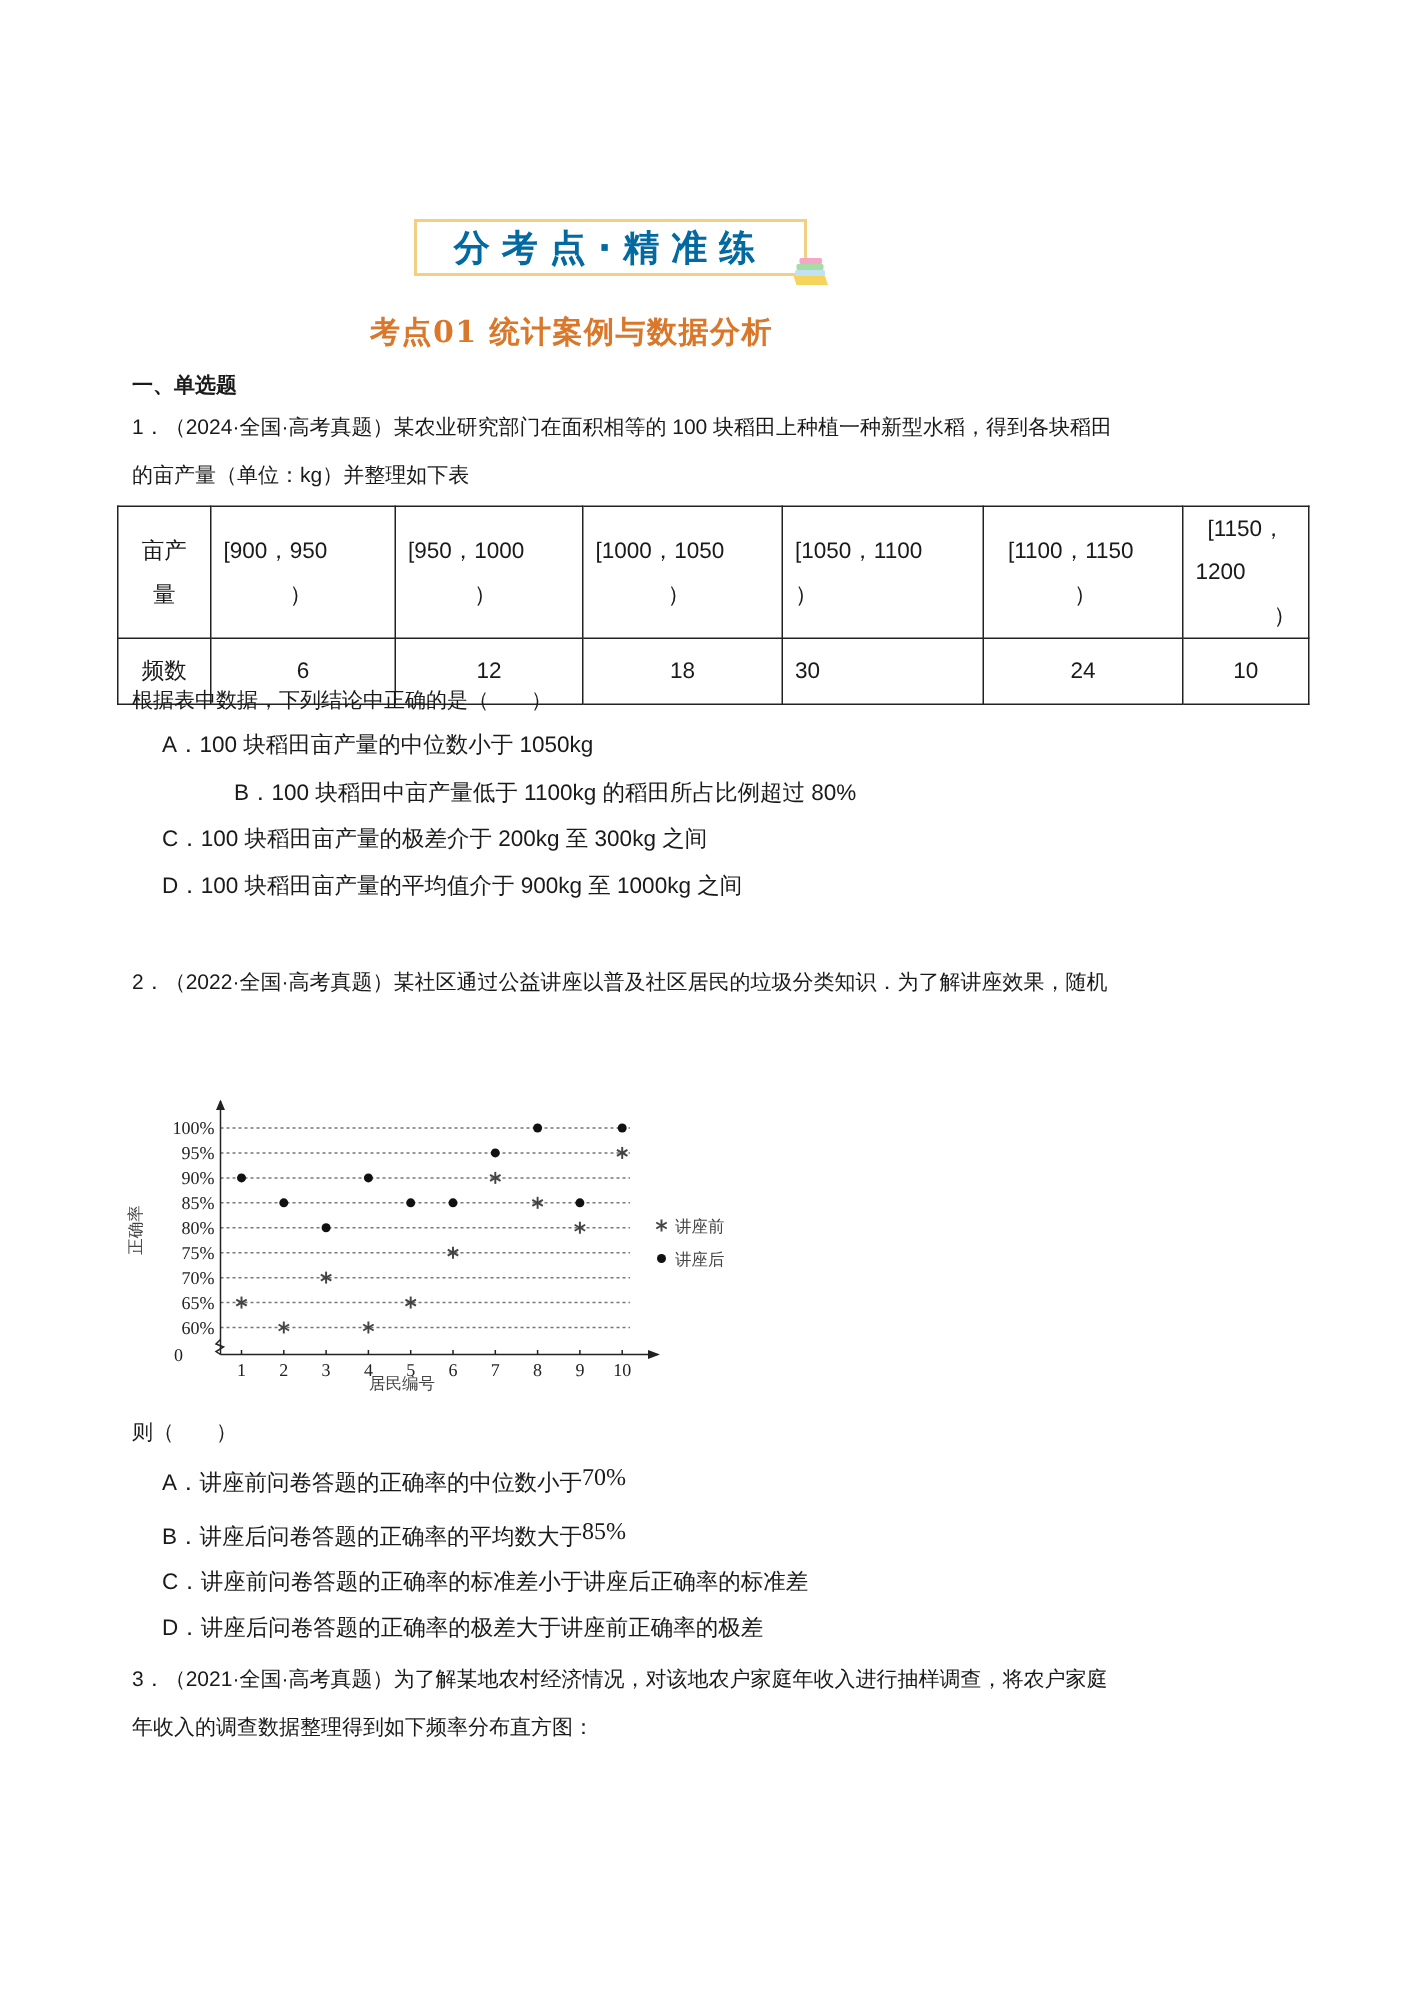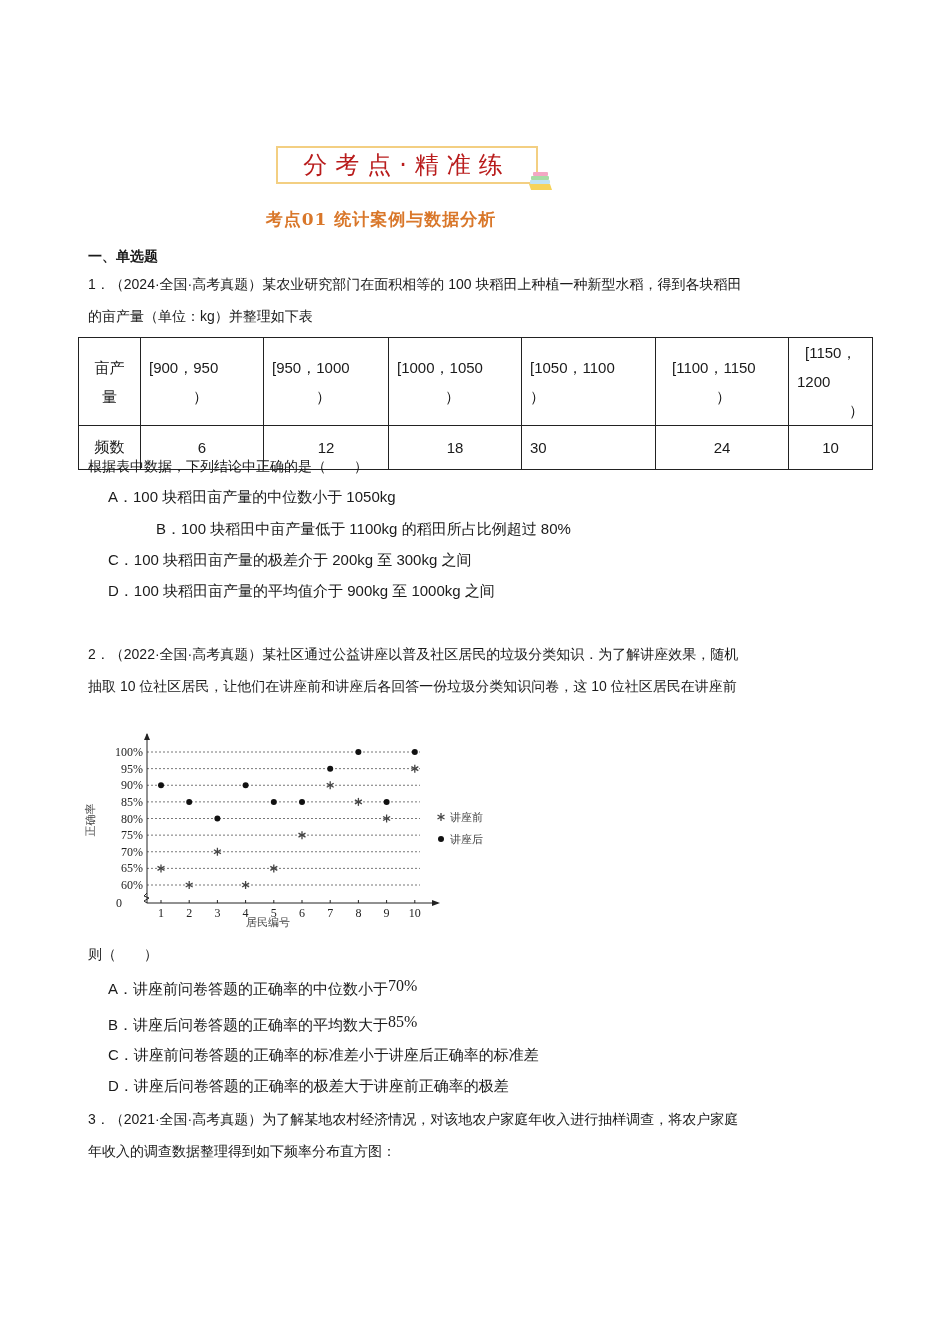--- a/index.html
+++ b/index.html
@@ -1,25 +1,25 @@
 <!DOCTYPE html>
 <html><head>
 <meta charset="utf-8">
 <style>
   html, body { margin:0; padding:0; background:#ffffff; }
   body { width:950px; height:1344px; position:relative; overflow:hidden;
          font-family: "Liberation Sans", "DejaVu Sans", sans-serif; color:#1a1a1a; }
   .abs { position:absolute; }
   .banner { left:276px; top:146px; width:262px; height:38px; border:2px solid #f3cf82;
             box-sizing:border-box; background:#fff; text-align:center; }
-  .banner-text { font-family:"DejaVu Sans", sans-serif; font-weight:normal; font-size:24px;
-                 letter-spacing:8px; color:#b91c1c; line-height:34px; }
+  .banner-text { font-family:"DejaVu Sans", sans-serif; font-weight:bold; font-size:24px;
+                 letter-spacing:8px; color:#0369a1; line-height:34px; }
   .books { left:528px; top:170px; width:26px; height:22px; }
   .main-title { left:0; top:208px; width:762px; text-align:center; font-family:"DejaVu Serif", serif;
-                font-weight:bold; font-size:17px; color:#d9772a; letter-spacing:1px; }
+                font-weight:bold; font-size:20px; color:#d9772a; letter-spacing:1px; }
   .section { left:88px; top:248px; font-size:14px; font-weight:bold; }
   .para { font-size:14px; line-height:32px; }
   .q { left:88px; width:790px; }
   .opt { left:108px; font-size:15px; }
   table.yield { position:absolute; left:78px; top:337px; width:795px; border-collapse:collapse;
                 font-size:15px; }
   table.yield td { border:1px solid #222; text-align:center; vertical-align:middle; padding:0; }
   table.yield tr.r1 td { height:69px; line-height:29px; }
   table.yield tr.r2 td { height:43px; }
   table.yield td.left-al { text-align:left; padding-left:8px; }
@@ -76,21 +76,20 @@
   </table>
 
 <div class="abs para" style="left:88px; top:450px;">根据表中数据，下列结论中正确的是（　　）</div>
 <div class="abs opt para" style="top:481px;">A．100 块稻田亩产量的中位数小于 1050kg</div>
 <div class="abs opt para" style="top:513px;margin-left:48px;">B．100 块稻田中亩产量低于 1100kg 的稻田所占比例超过 80%</div>
 <div class="abs opt para" style="top:544px;">C．100 块稻田亩产量的极差介于 200kg 至 300kg 之间</div>
 <div class="abs opt para" style="top:575px;">D．100 块稻田亩产量的平均值介于 900kg 至 1000kg 之间</div>
 
 <div class="abs q para" style="top:638px;">
   <div><span>2．</span><span>（2022·全国·高考真题）</span><span>某社区通过公益讲座以普及社区居民的垃圾分类知识．为了解讲座效果，随机</span></div>
-  <div><span>抽取 10 位社区居民，让他们在讲座前和讲座后各回答一份垃圾分类知识问卷，这 10 位社区居民在讲座前</span></div>
 </div>
 
 <div class="abs chart">
   <svg id="chart-svg" width="420" height="200" viewBox="0 0 420 200">
       <line x1="67" y1="155" x2="340" y2="155" stroke="#777" stroke-width="1" stroke-dasharray="2,2"></line>
       <text x="63" y="159" text-anchor="end" class="tick-txt">60%</text>
       <line x1="67" y1="138.375" x2="340" y2="138.375" stroke="#777" stroke-width="1" stroke-dasharray="2,2"></line>
       <text x="63" y="142.375" text-anchor="end" class="tick-txt">65%</text>
       <line x1="67" y1="121.75" x2="340" y2="121.75" stroke="#777" stroke-width="1" stroke-dasharray="2,2"></line>
       <text x="63" y="125.75" text-anchor="end" class="tick-txt">70%</text>

